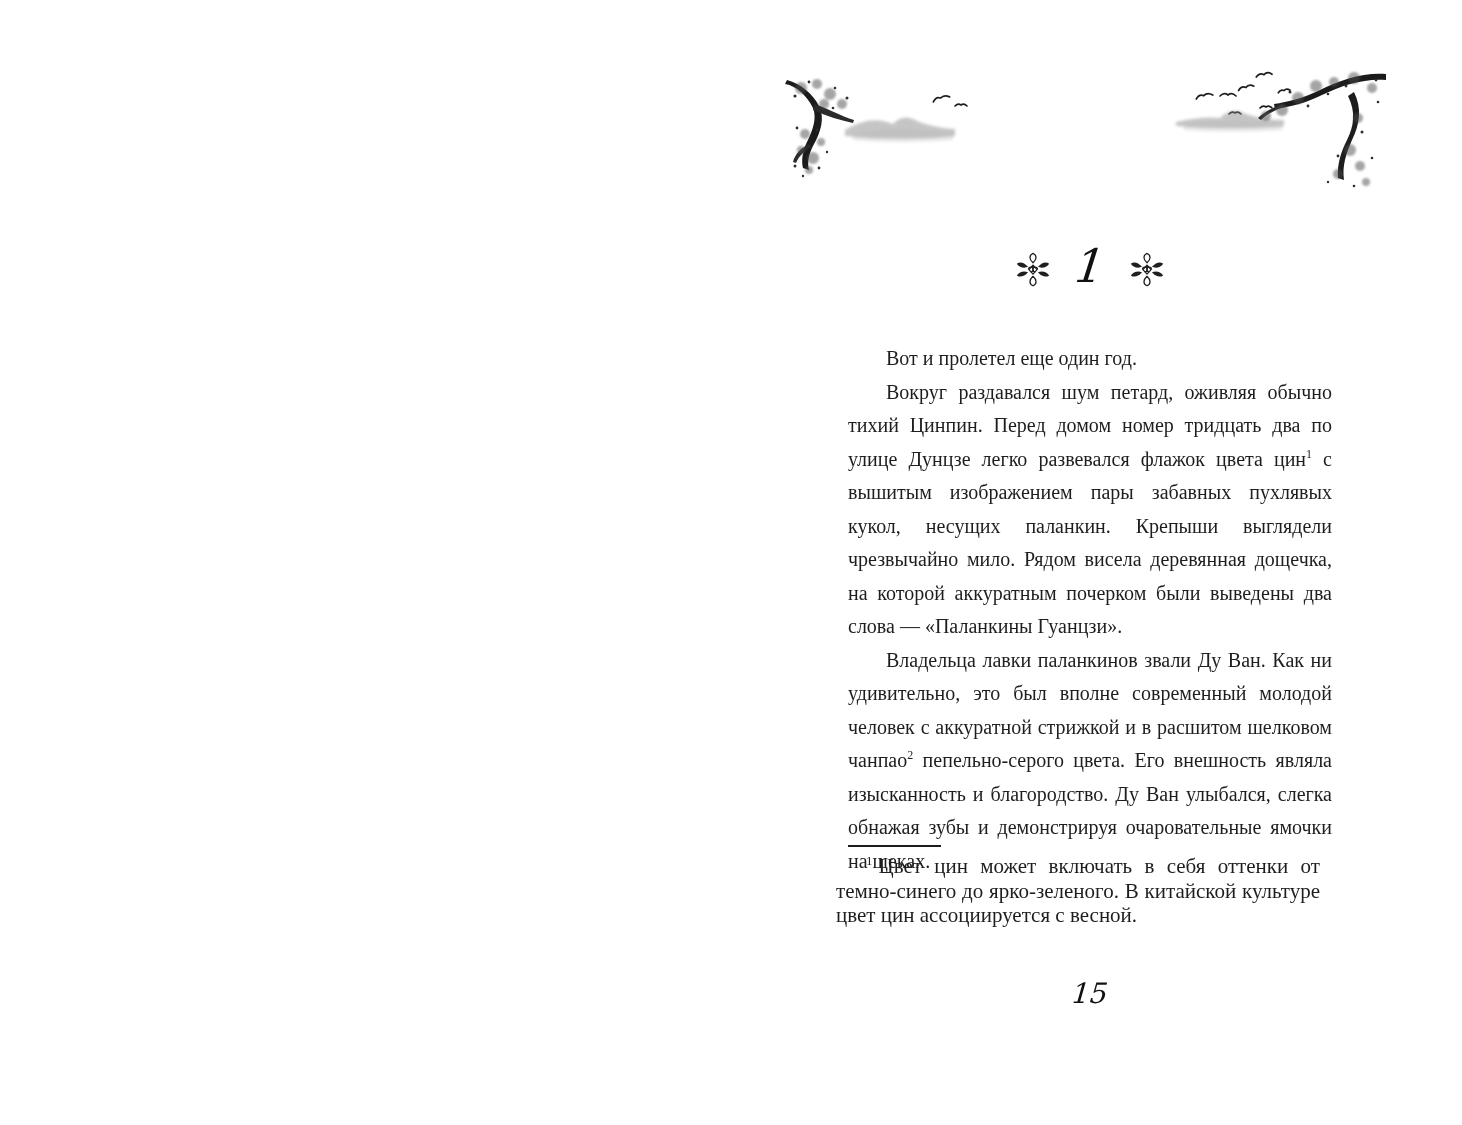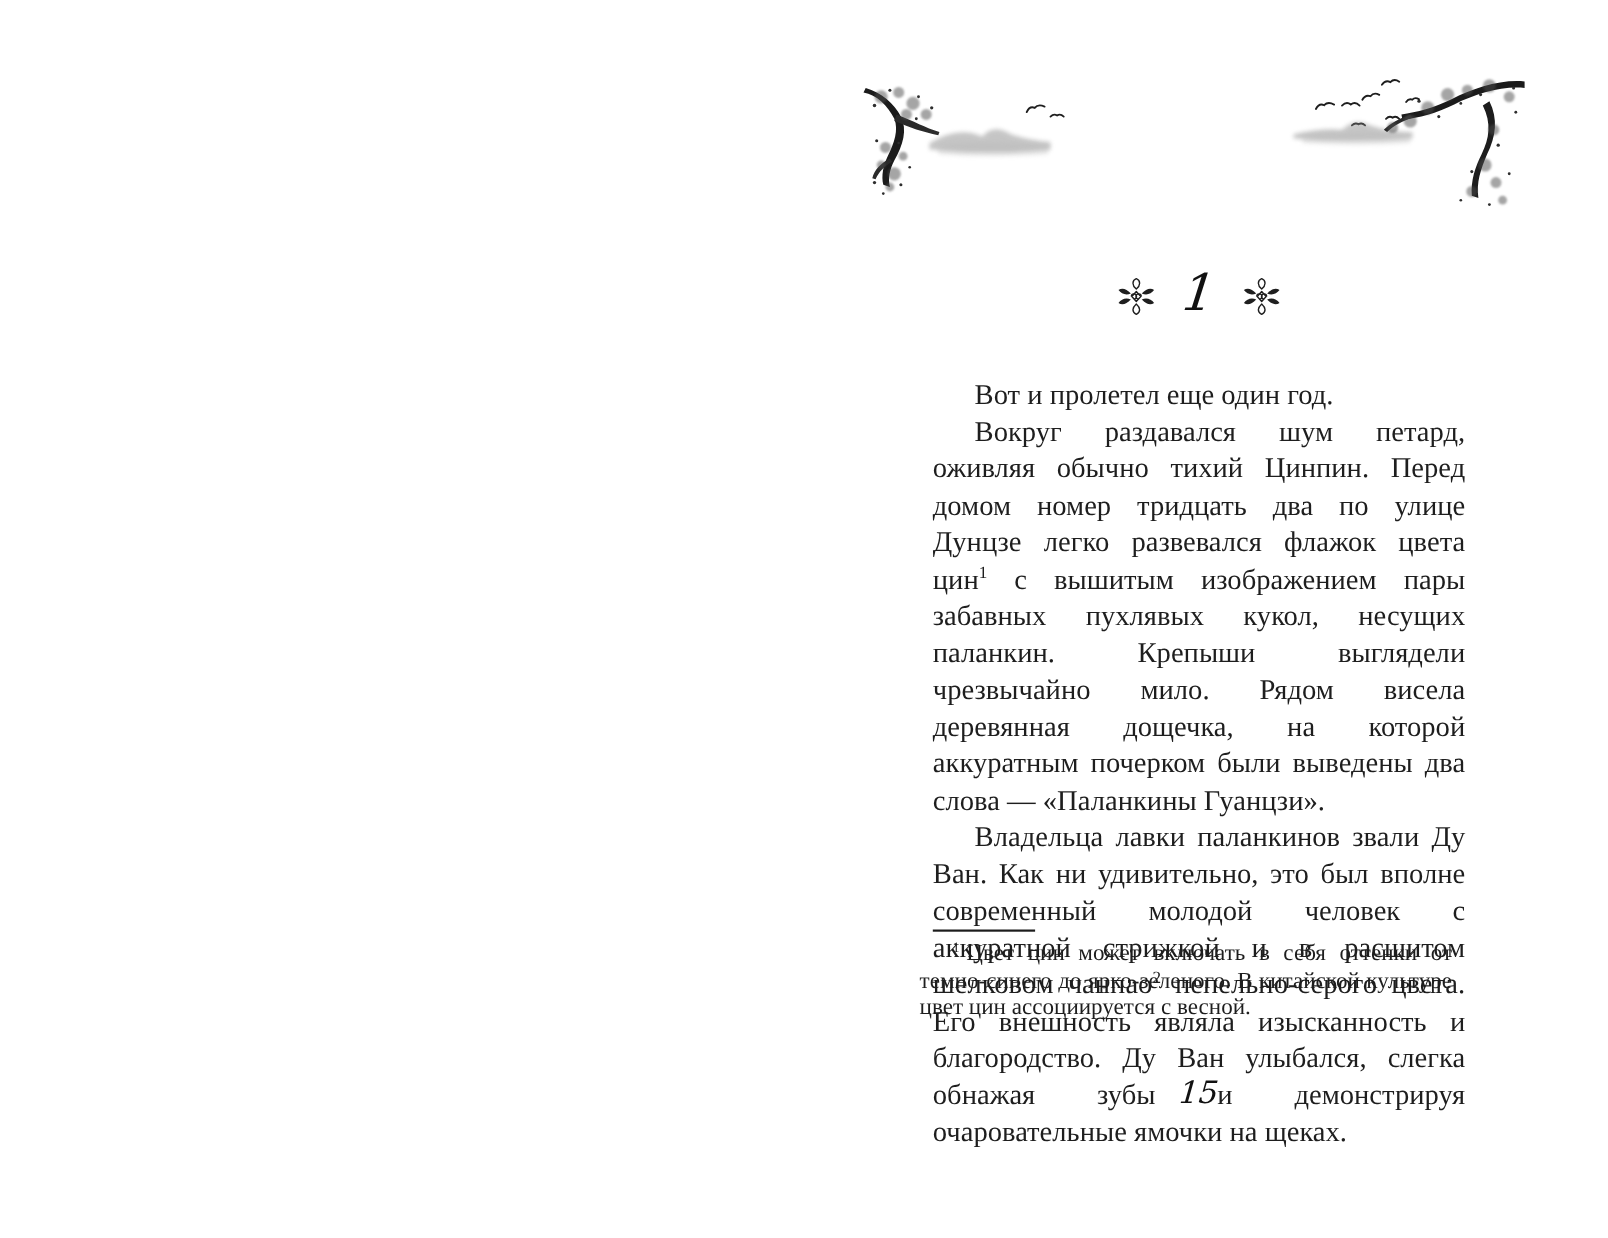--- a/index.html
+++ b/index.html
@@ -29,21 +29,21 @@
     font-family:"DejaVu Serif", serif;
     font-style:italic;font-weight:500;
     font-size:46px;line-height:1;
     transform:skewX(-7deg);
     padding-bottom:8px;
     color:#111111;
   }
 
   .text-block{
     position:absolute;left:848px;top:342px;width:484px;
-    font-size:26px;line-height:33.5px;
+    font-size:20px;line-height:33.5px;
     text-align:justify;text-justify:inter-word;
     hyphens:auto;
   }
   .text-block p{margin:0;text-indent:38px;}
   .text-block sup{font-size:0.6em;line-height:0;vertical-align:super;}
 
   .footnote-rule{
     position:absolute;left:848px;top:845px;width:93px;height:0;
     border-top:2px solid #1c1c1c;
   }

